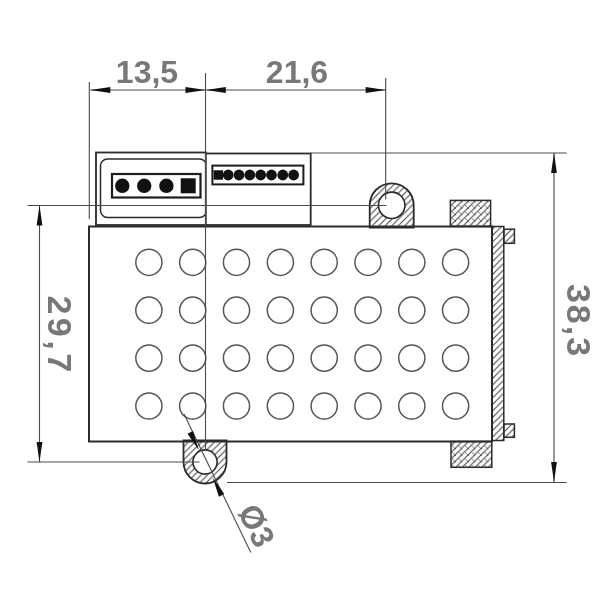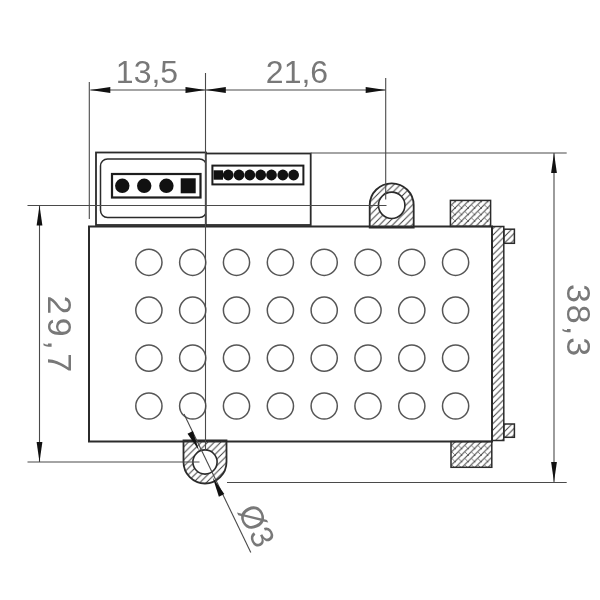--- a/index.html
+++ b/index.html
@@ -1,16 +1,16 @@
 <!DOCTYPE html>
 <html><head>
 <meta charset="utf-8">
 <style>
   html,body{margin:0;padding:0;background:#ffffff;}
-  .wrap{width:600px;height:600px;position:relative;background:#fff;}
+  .wrap{width:600px;height:600px;position:relative;background:#fff;font-weight:bold;}
   svg{display:block;}
   text{font-family:"Liberation Sans", sans-serif;}
 </style>
 </head>
 <body>
 <div class="wrap">
 <svg width="600" height="600" viewBox="0 0 600 600">
 <defs>
   <pattern id="hx" width="6.5" height="6.5" patternUnits="userSpaceOnUse">
     <path d="M-1.5,1.5 L1.5,-1.5 M-1.5,8 L8,-1.5 M5,8 L8,5" stroke="#3e3e3e" stroke-width="1" fill="none"></path>

